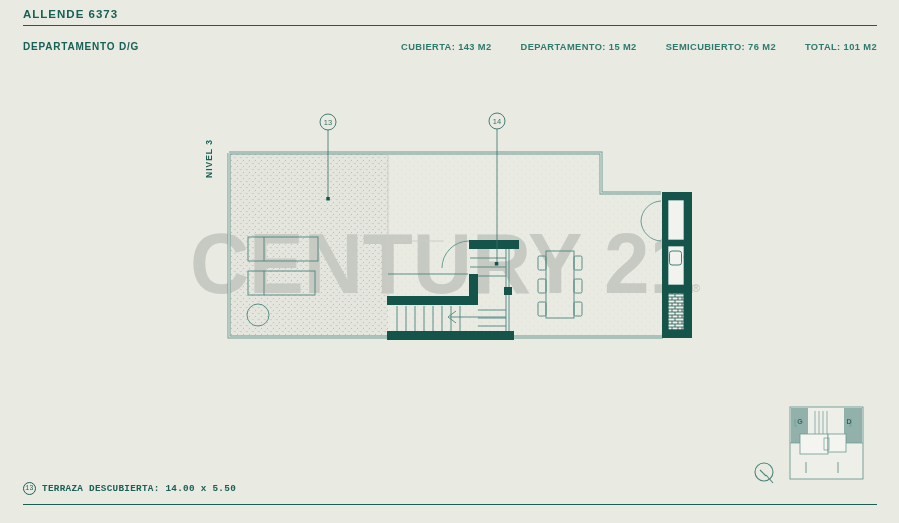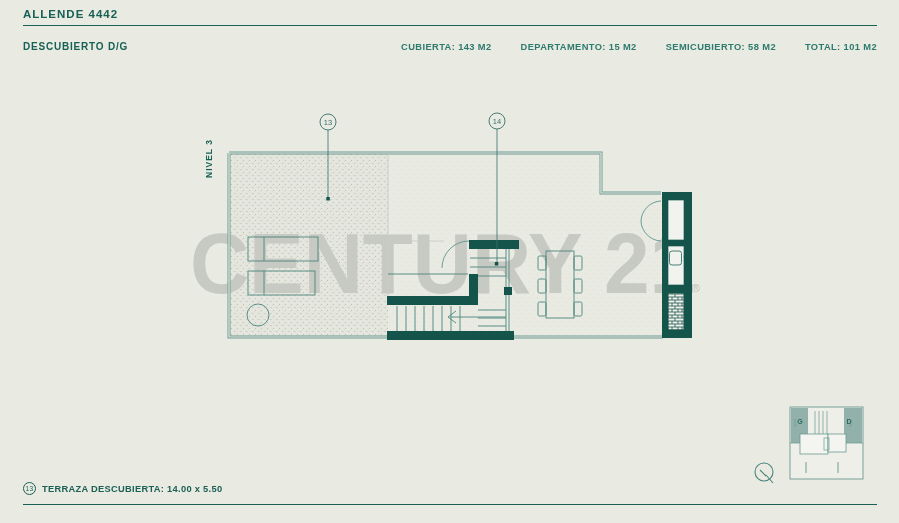--- a/index.html
+++ b/index.html
@@ -21,21 +21,21 @@
     position:absolute; left:23px; top:41px; width:854px;
     display:flex; justify-content:space-between; align-items:baseline;
   }
   .unit-name { font-size:10px; font-weight:bold; letter-spacing:0.8px; color:#176055; }
   .stats { display:flex; gap:29px; font-size:9.3px; font-weight:bold; letter-spacing:0.4px; color:#2d7a6e; }
   .stat-item { white-space:nowrap; }
   .stat-item .lbl { margin-right:3px; }
   .legend {
     position:absolute; left:23px; top:482px;
     display:flex; gap:22px; align-items:flex-end;
-    font-size:9.3px; font-weight:bold; letter-spacing:0.3px; color:#1b6055;
+    font-size:9.3px; font-weight:bold; letter-spacing:0.3px; color:#1b6055;font-family:Liberation Mono, monospace;
   }
   .legend-item { display:flex; align-items:center; }
   .circnum {
     display:inline-flex; align-items:center; justify-content:center;
     width:11px; height:11px; border:1px solid #1b6055; border-radius:50%;
     font-size:6.5px; font-weight:normal; margin-right:6px; flex:0 0 auto;
   }
   #plan-svg { position:absolute; left:0; top:0; z-index:0; }
   .hdr-layer { z-index:2; }
   svg text { font-family:"Liberation Sans", sans-serif; }
@@ -199,34 +199,34 @@
     <text x="849" y="424" font-size="7" font-weight="bold" text-anchor="middle" fill="#2e6b61">D</text>
   </g>
 
   <g stroke="#4a867d" stroke-width="1.1" fill="none">
     <circle cx="764" cy="472" r="9"></circle>
     <path d="M 766 475 L 773 483"></path>
     <path d="M 760 470 L 766 476"></path>
   </g>
 </svg>
 
-<div class="hdr-title hdr-layer">ALLENDE 4442</div>
+<div class="hdr-title hdr-layer">ALLENDE 6373</div>
 <div class="rule hdr-layer" id="rule-top"></div>
 
 <div class="unit-row hdr-layer">
-  <div class="unit-name">DESCUBIERTO D/G</div>
+  <div class="unit-name">DEPARTAMENTO D/G</div>
   <div class="stats">
     <span class="stat-item">
       <span class="lbl">CUBIERTA:</span><span>143 M2</span>
     </span>
     <span class="stat-item">
       <span class="lbl">DEPARTAMENTO:</span><span>15 M2</span>
     </span>
     <span class="stat-item">
-      <span class="lbl">SEMICUBIERTO:</span><span>58 M2</span>
+      <span class="lbl">SEMICUBIERTO:</span><span>76 M2</span>
     </span>
     <span class="stat-item">
       <span class="lbl">TOTAL:</span><span>101 M2</span>
     </span>
   </div>
 </div>
 
 <div class="legend hdr-layer">
   <span class="legend-item">
     <span class="circnum">13</span>

